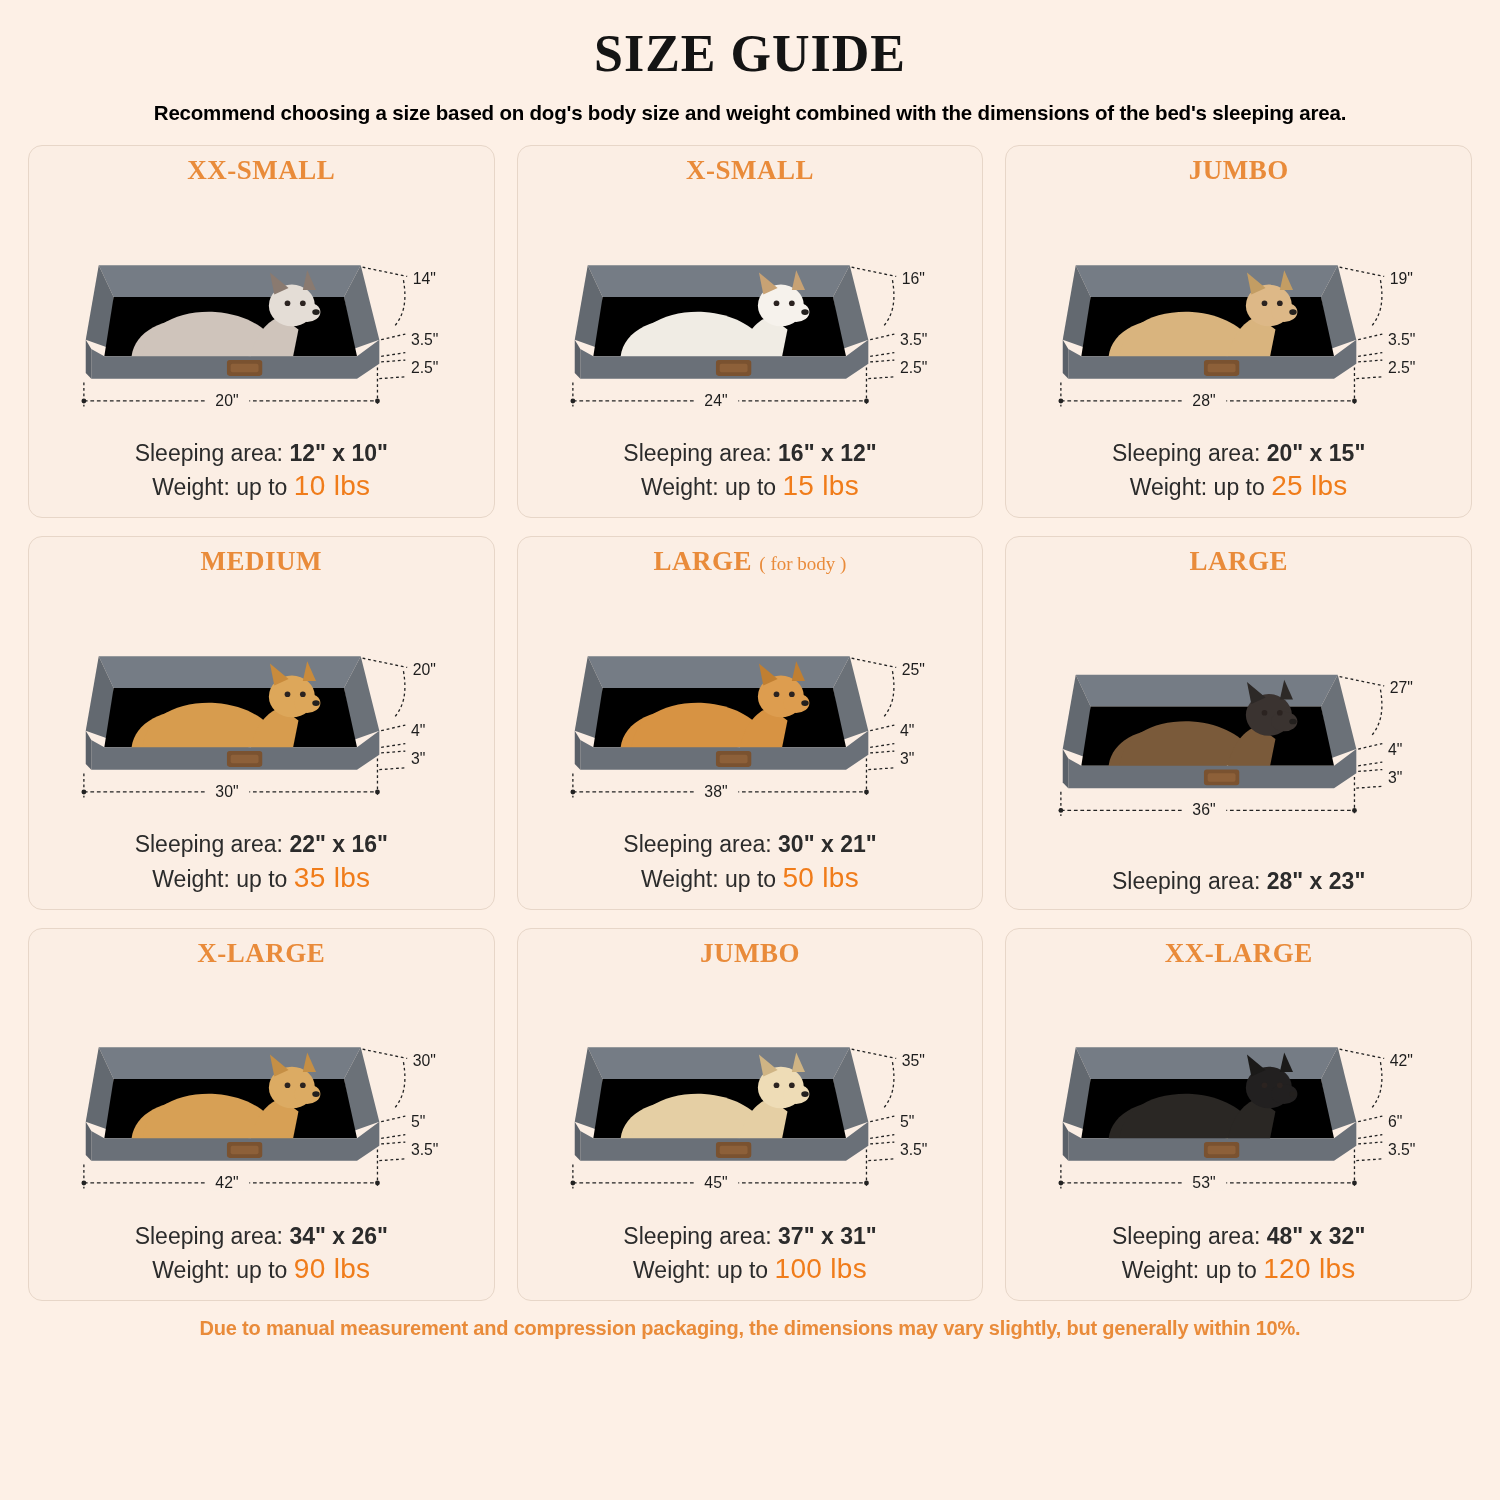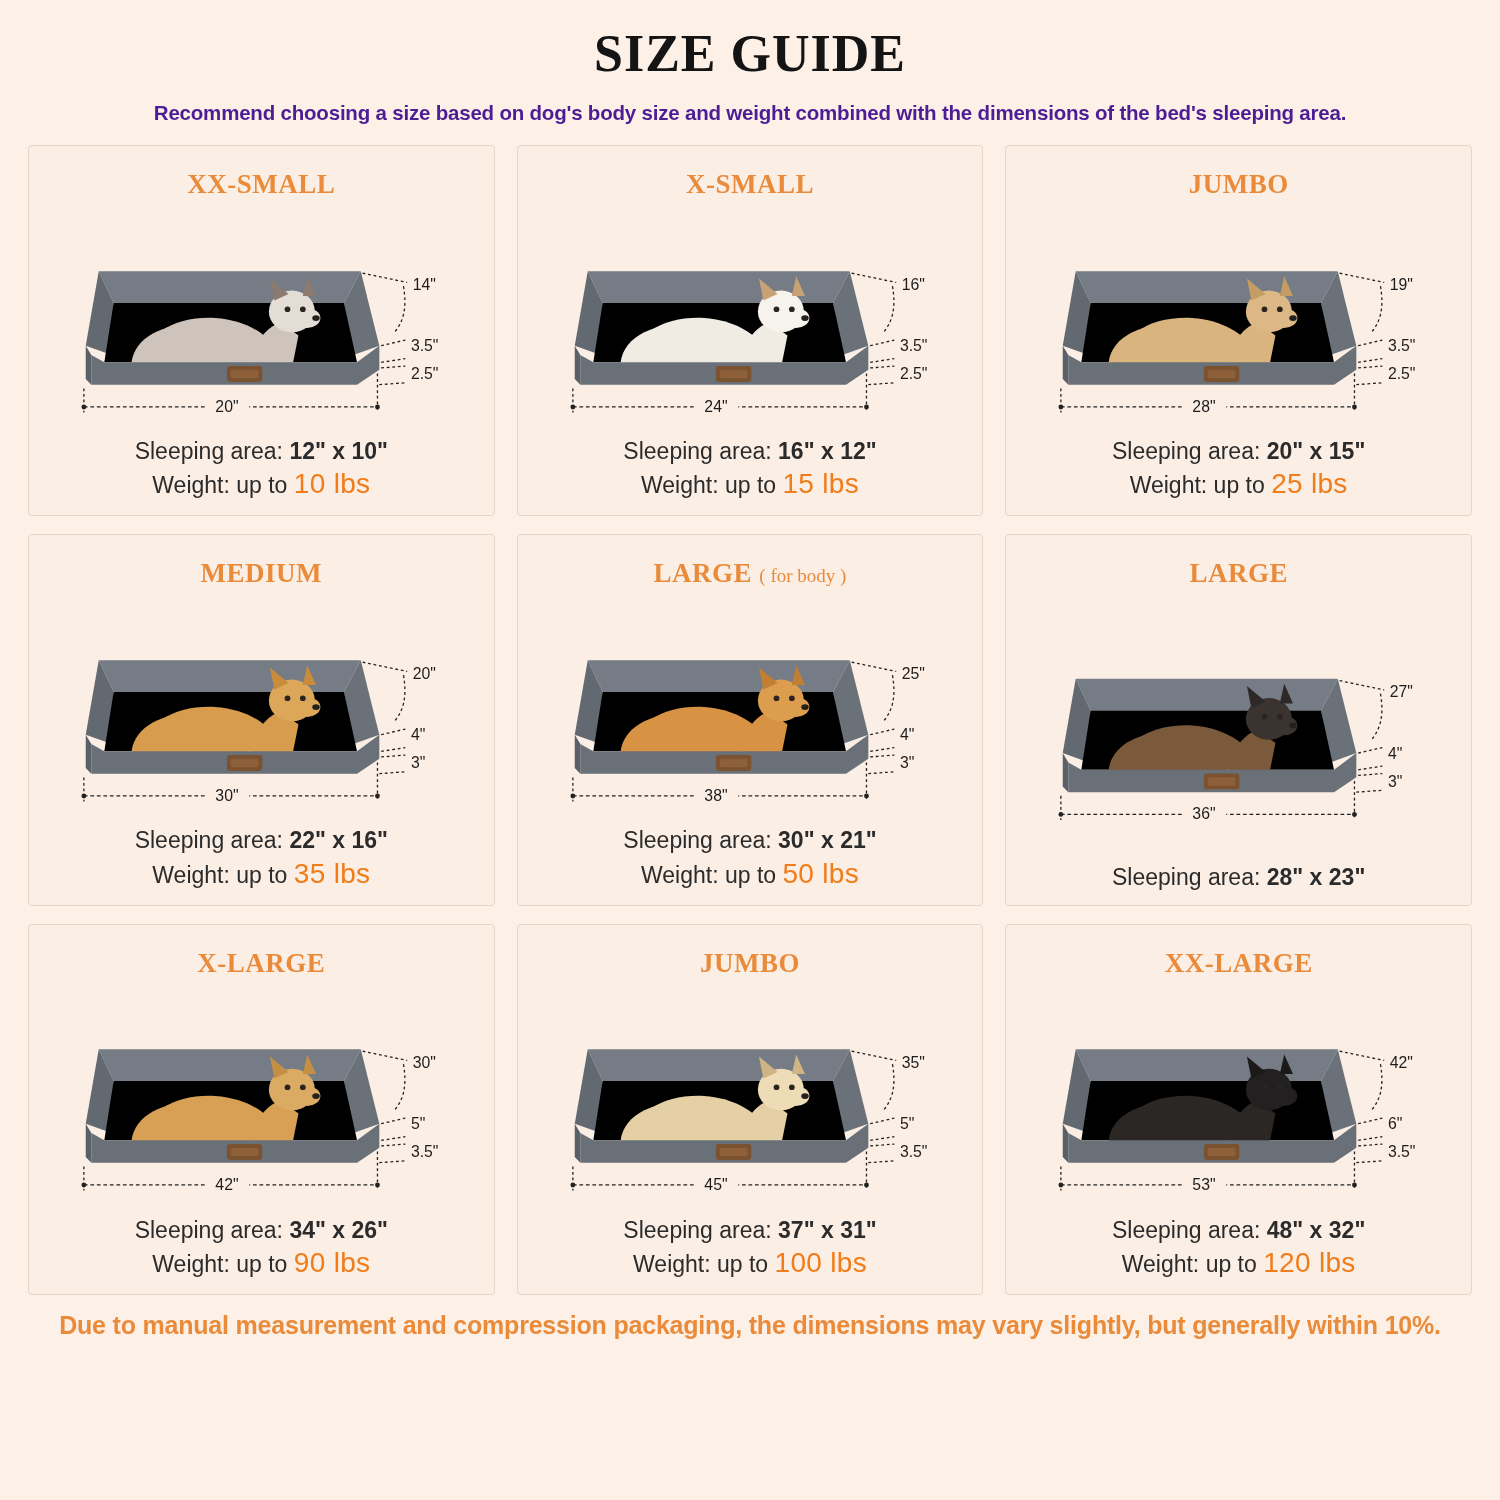--- a/index.html
+++ b/index.html
@@ -27,37 +27,37 @@
     font-size: 52px;
     font-weight: bold;
     letter-spacing: 1px;
     color: #141414;
     margin: 6px 0 18px 0;
   }
   .subtitle {
     text-align: center;
     font-size: 20.5px;
     font-weight: bold;
-    color: #4c1d95;
+    color: #000000;
     margin-bottom: 20px;
     letter-spacing: -0.2px;
   }
   .grid {
     flex: 1;
     display: grid;
     grid-template-columns: repeat(3, 1fr);
     grid-template-rows: repeat(3, 1fr);
     gap: 18px 22px;
   }
   .card {
     background: #fbeee4;
     border: 1px solid #e7d6c8;
-    border-radius: 4px;
+    border-radius: 14px;
     box-sizing: border-box;
-    padding: 24px 14px 12px 14px;
+    padding: 10px 14px 12px 14px;
     display: flex;
     flex-direction: column;
     align-items: center;
     position: relative;
   }
   .card-title {
     font-family: "Liberation Serif", serif;
     font-size: 27px;
     font-weight: bold;
     color: #e98b3a;
@@ -99,21 +99,21 @@
     font-weight: bold;
   }
   .info .weight-val {
     font-weight: normal;
     color: #f07c1a;
     font-size: 28px;
     letter-spacing: 0.3px;
   }
   .footer {
     text-align: center;
-    font-size: 25px;
+    font-size: 20px;
     font-weight: bold;
     color: #e98b3a;
     margin-top: 16px;
     margin-bottom: 6px;
     letter-spacing: -0.2px;
   }
   
   .dimtext {
     font-family: "Liberation Sans", sans-serif;
     font-size: 17px;

